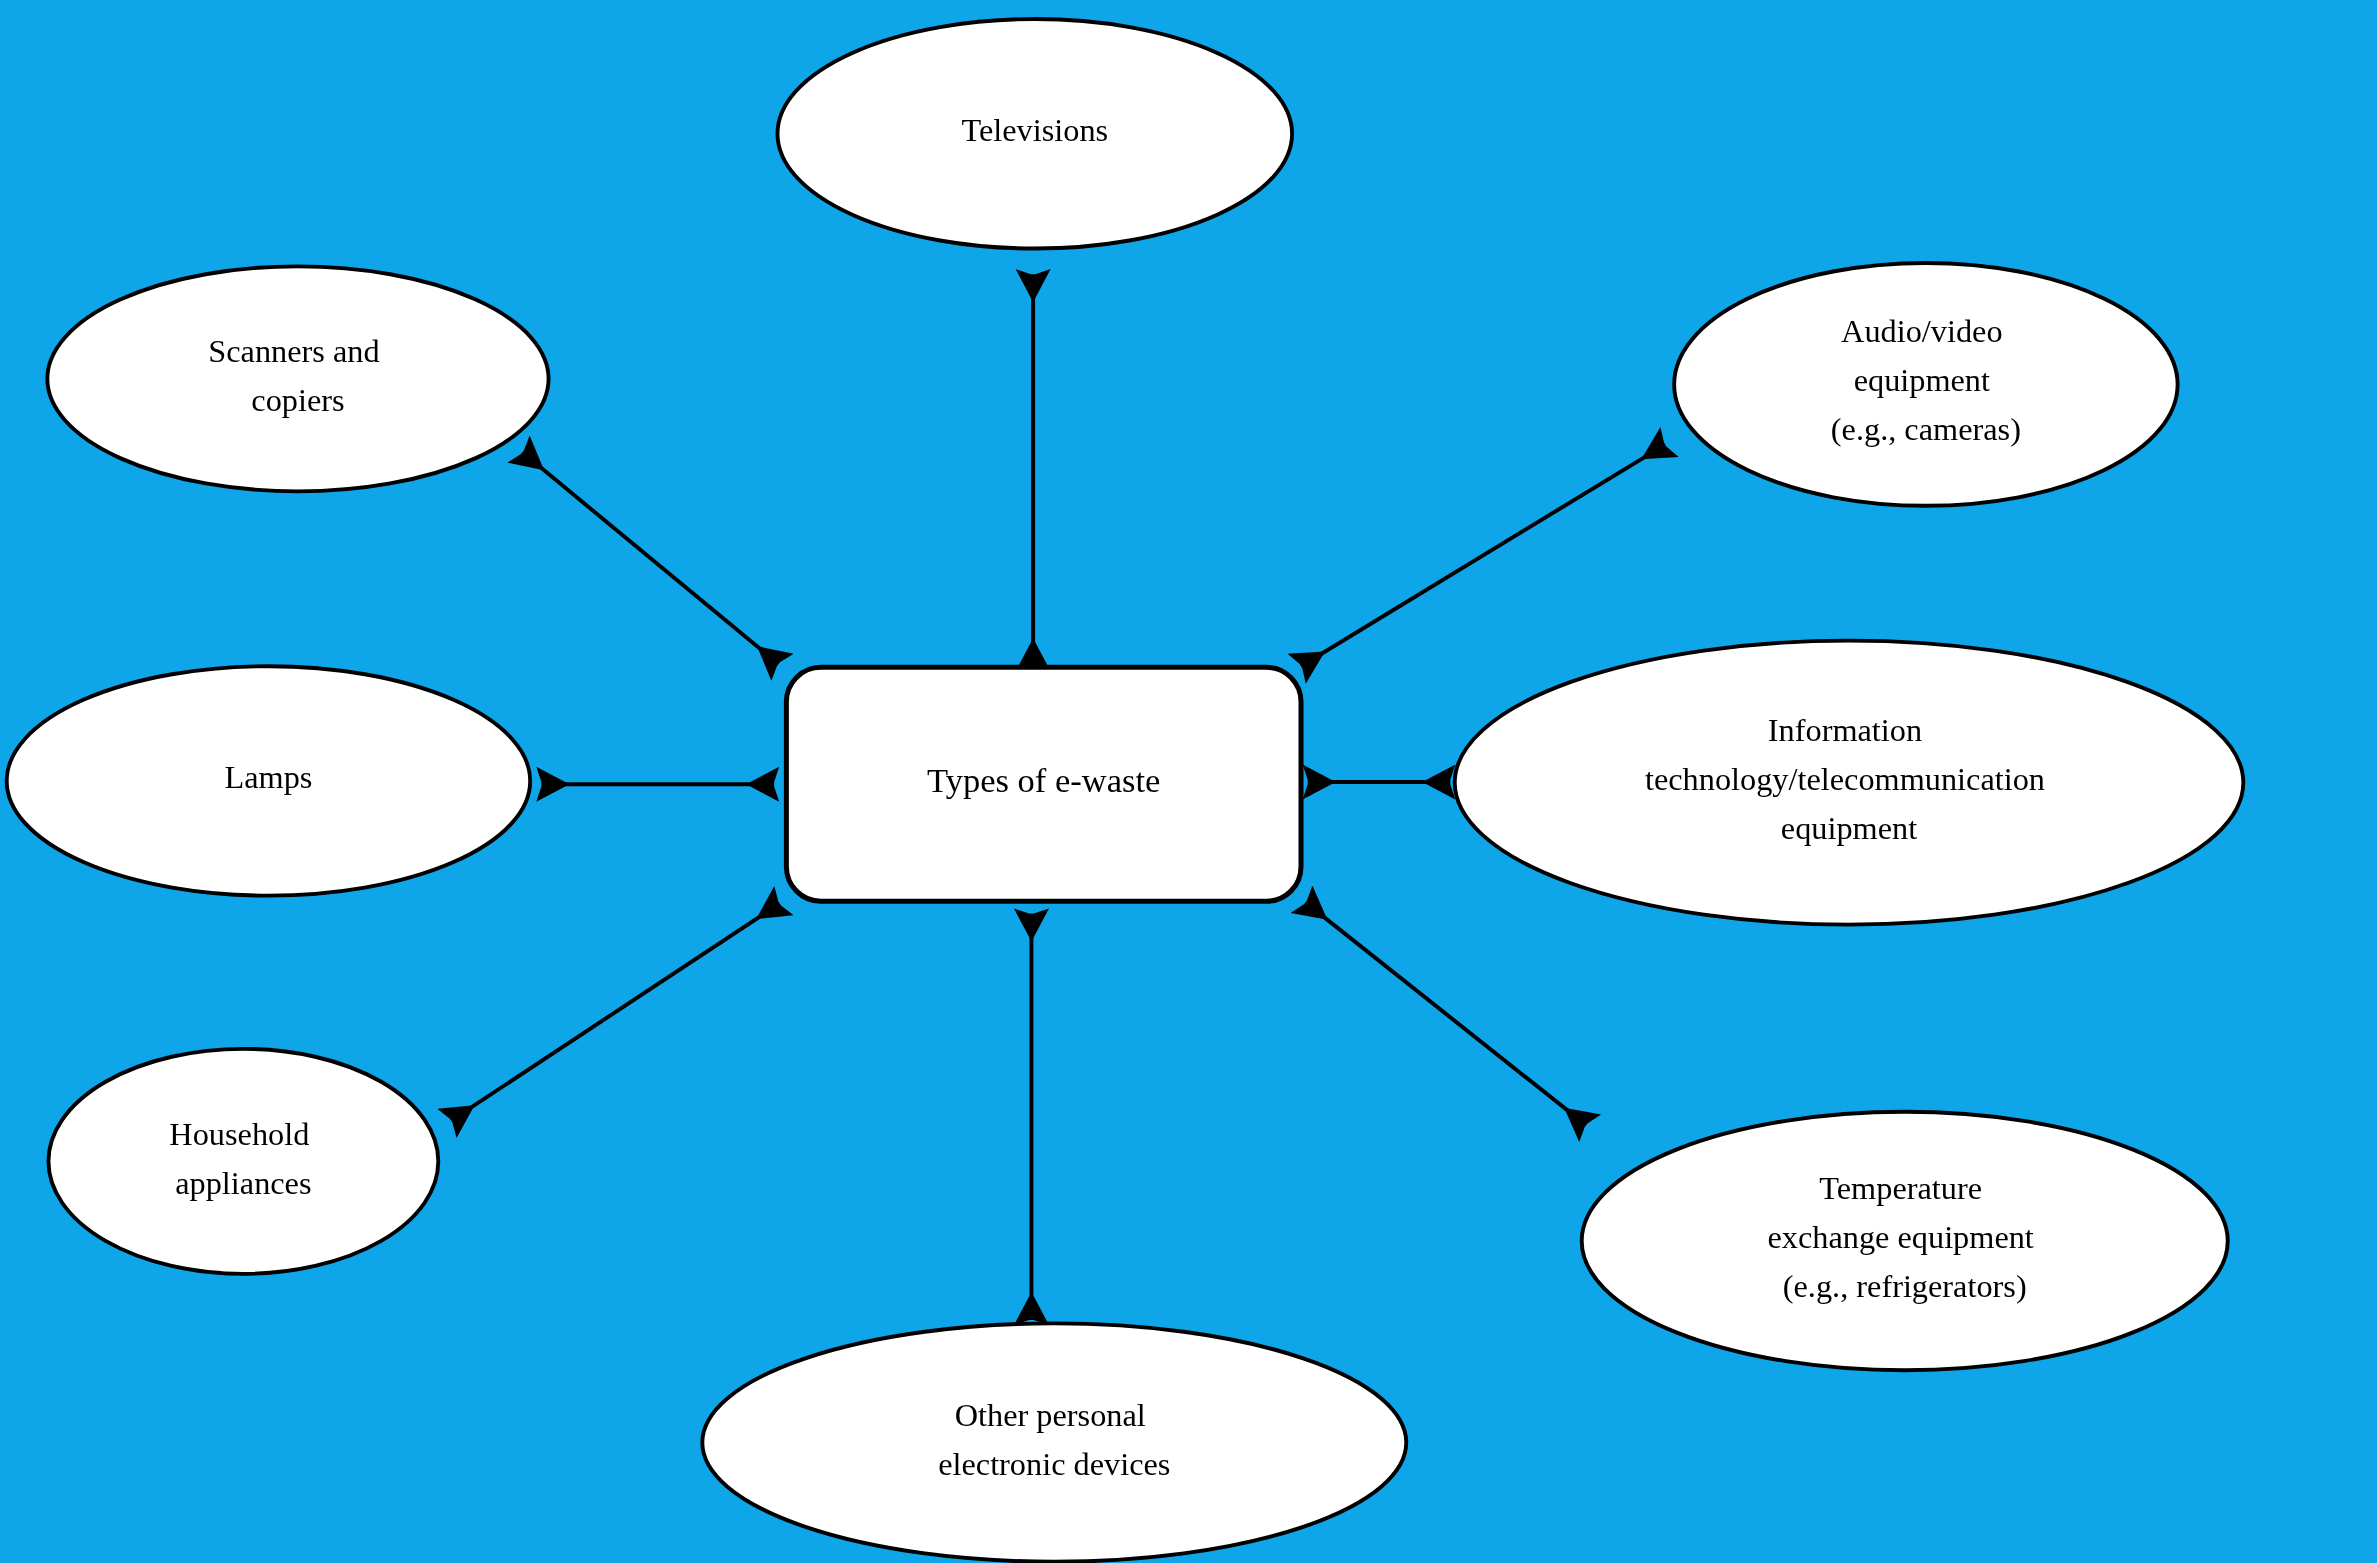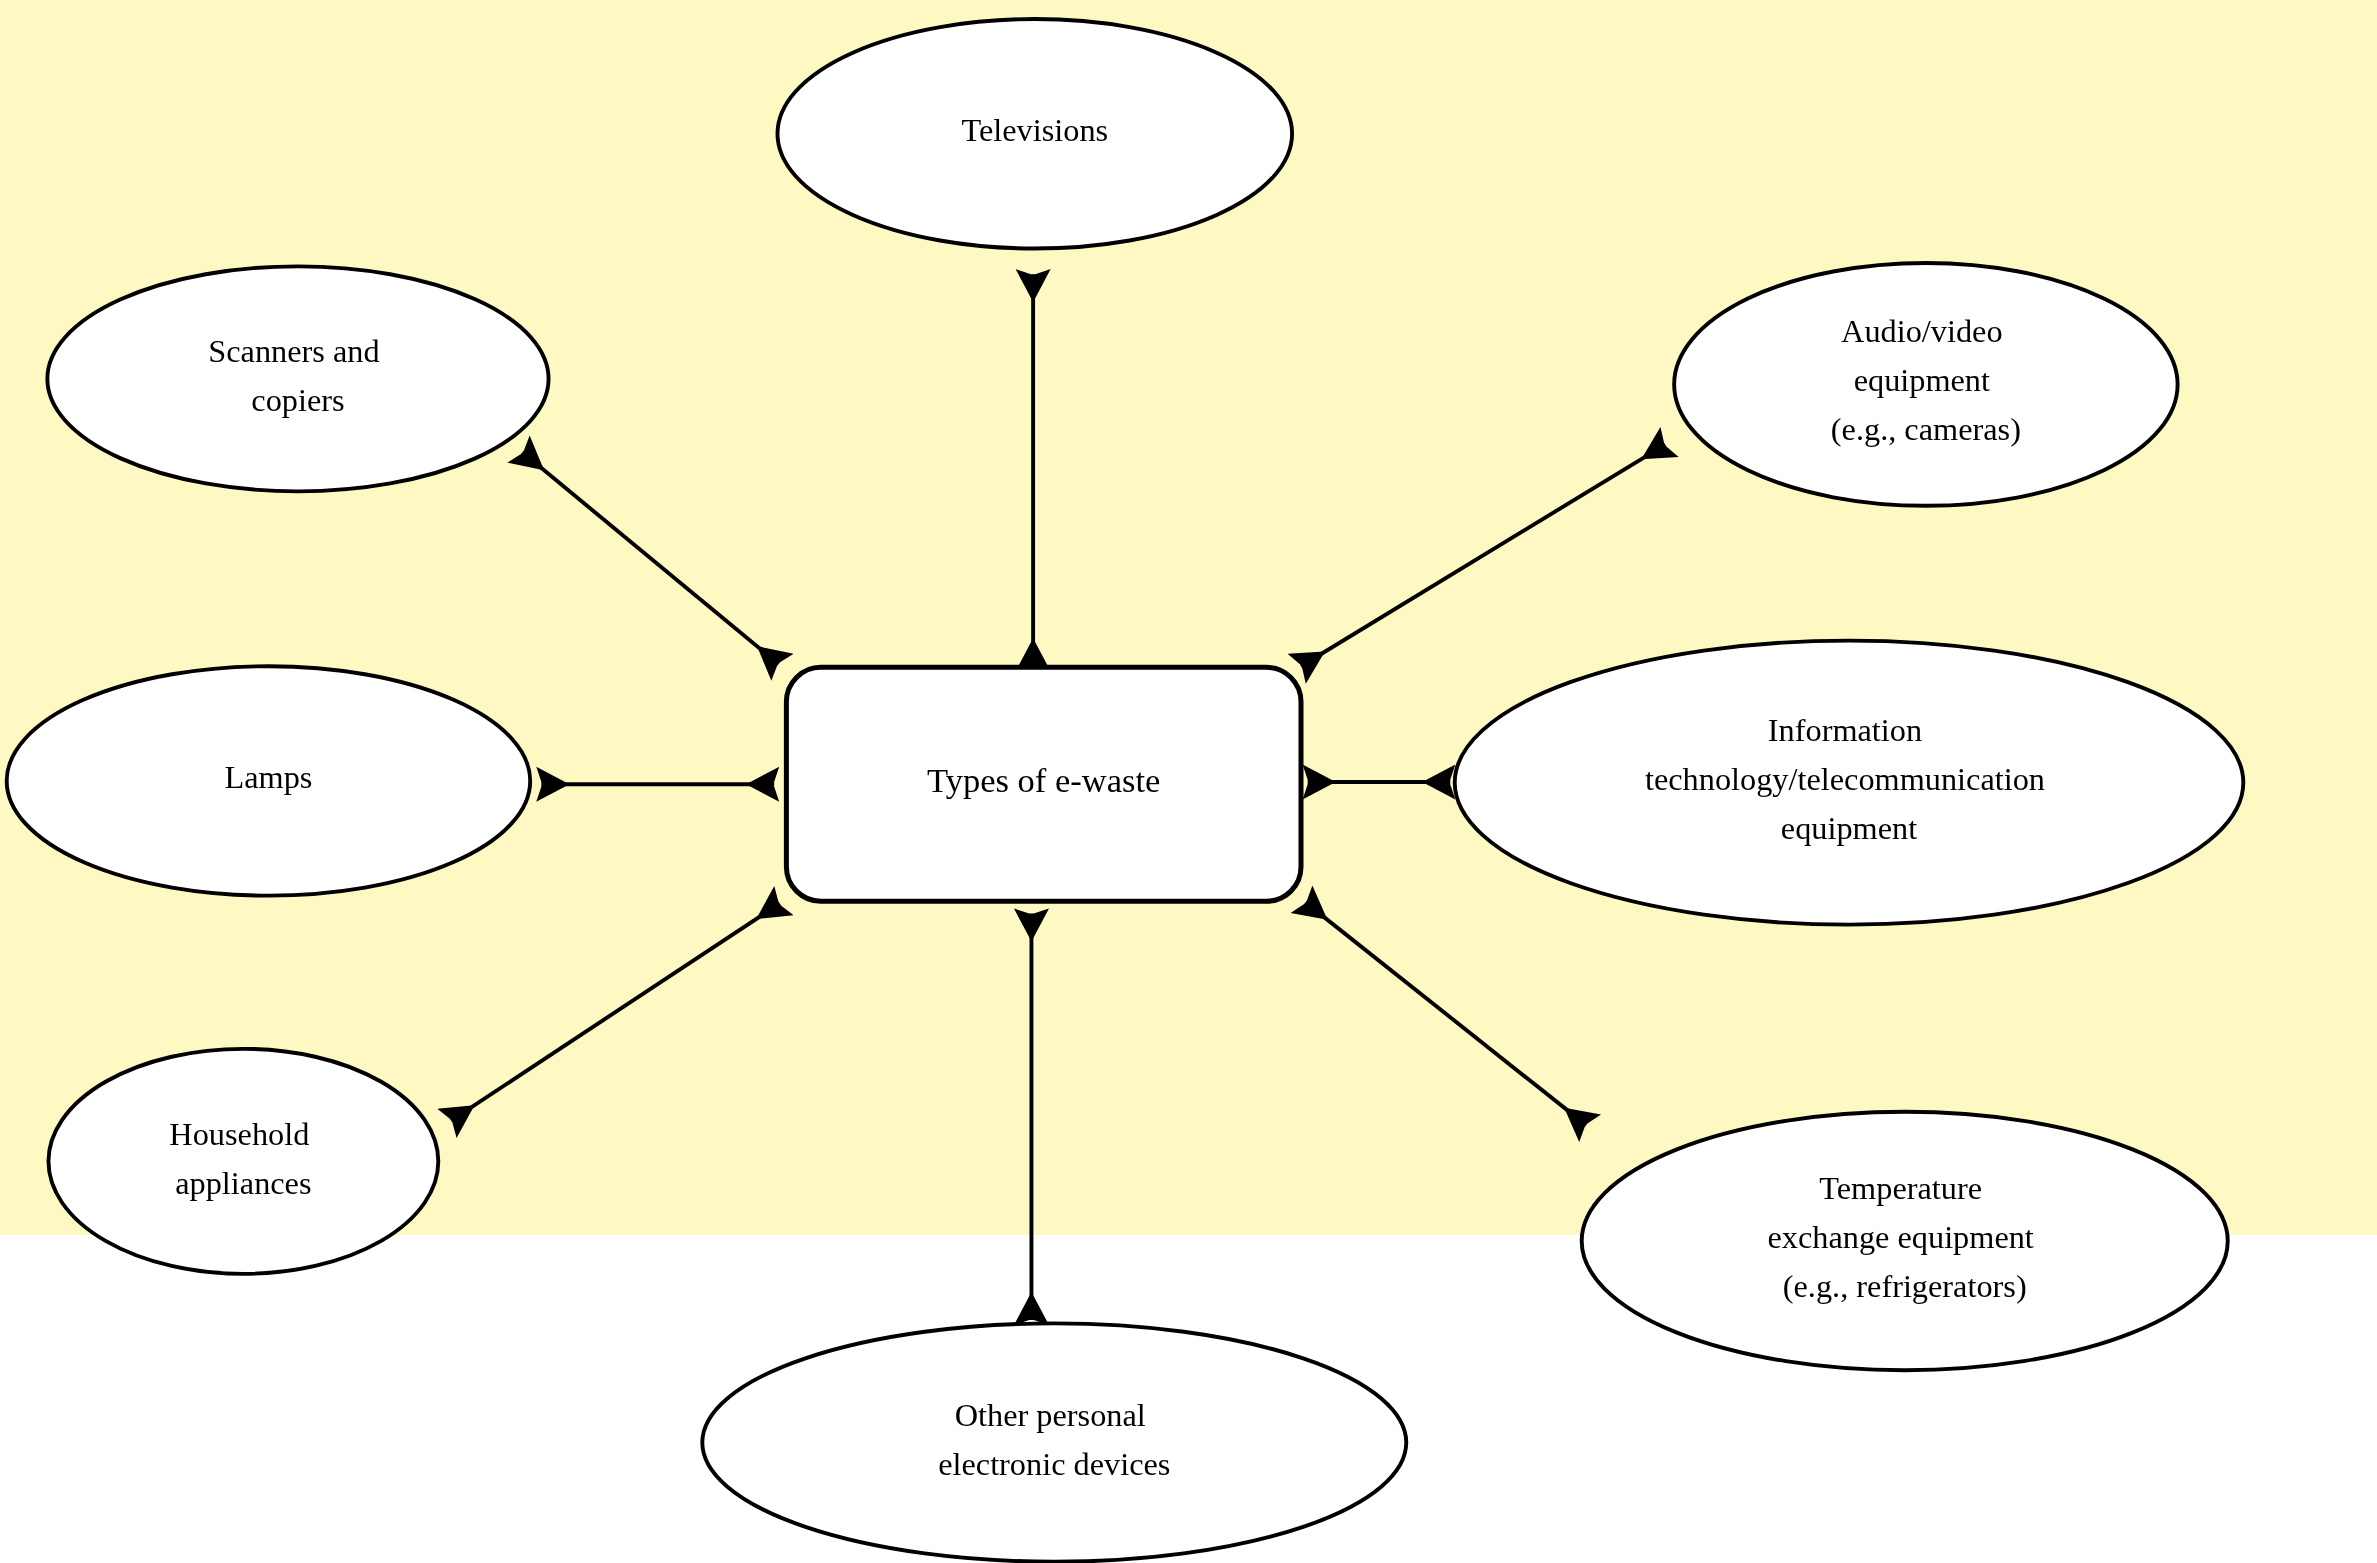--- a/index.html
+++ b/index.html
@@ -10,22 +10,22 @@
   }
   body {
     width: 2377px;
     height: 1563px;
     overflow: hidden;
     font-family: "Liberation Serif", "DejaVu Serif", serif;
   }
   #diagram-root {
     position: relative;
     width: 2377px;
-    height: 1235px;
-    background: #fef9c3;
+    height: 1563px;
+    background: #0ea5e9;
     text-align: center;
   }
   svg#diagram-svg {
     display: block;
     width: 2377px;
     height: 1563px;
   }
   .node-shape {
     fill: #ffffff;
     stroke: #000000;

